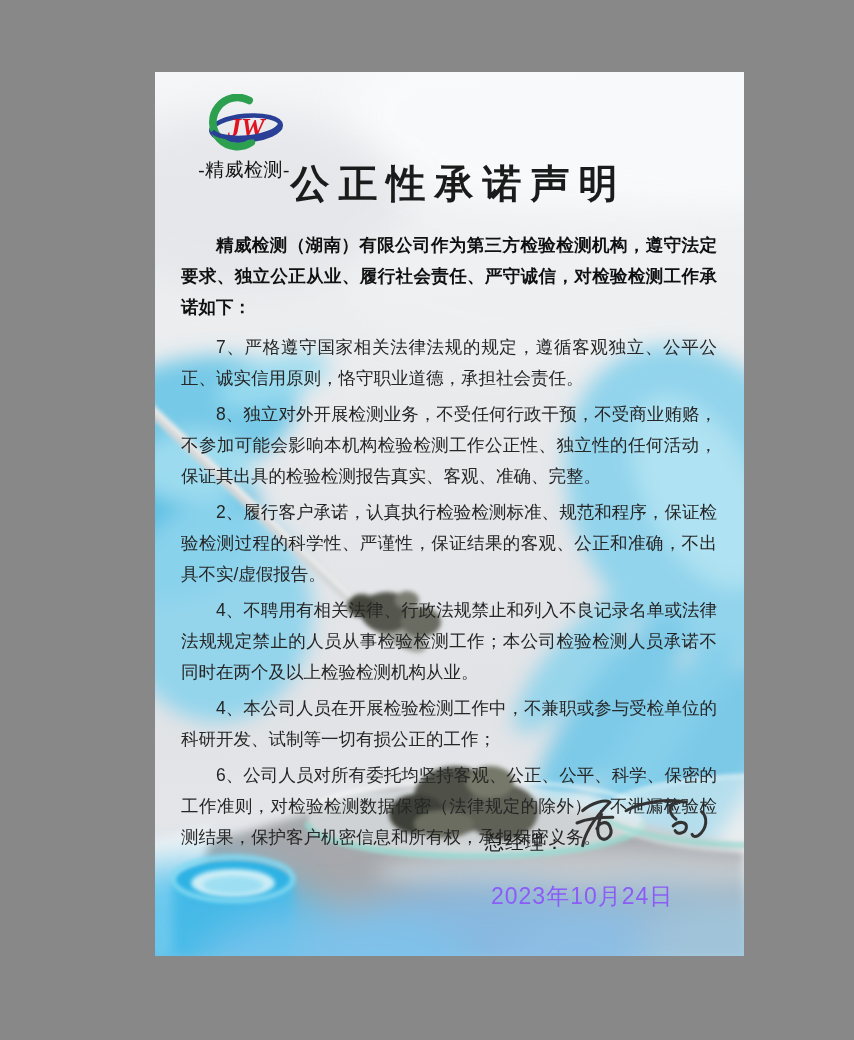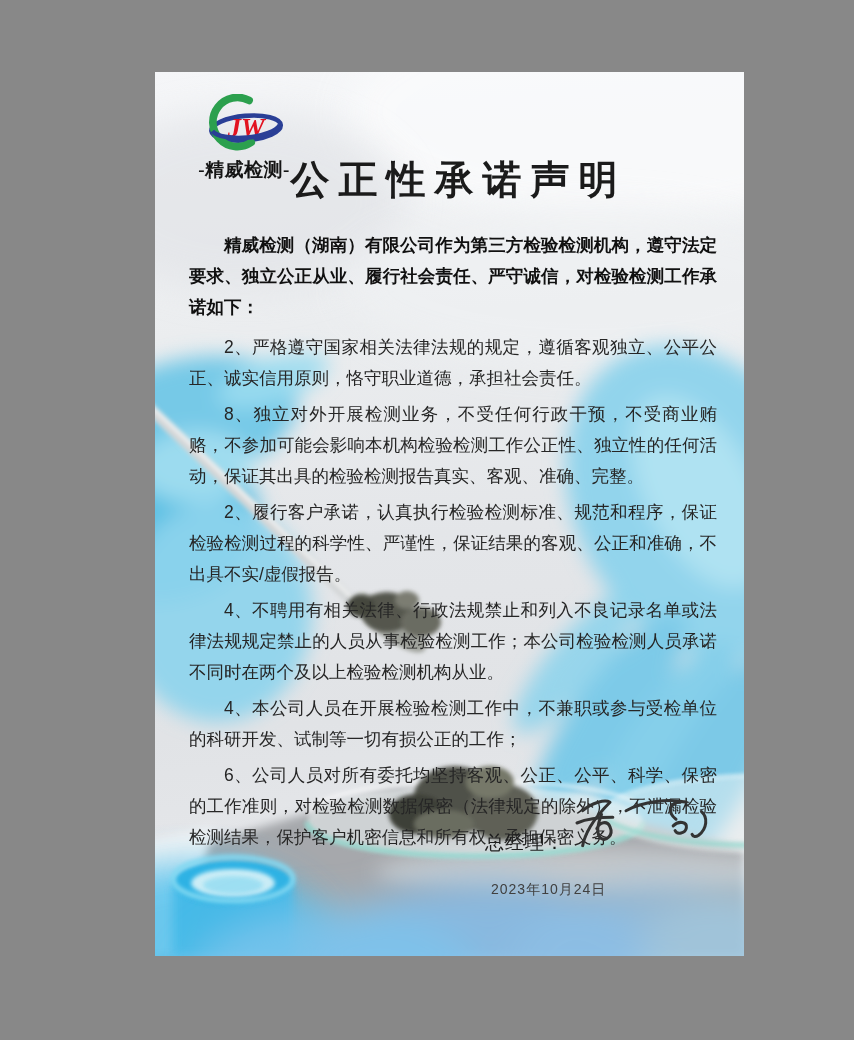--- a/index.html
+++ b/index.html
@@ -11,45 +11,45 @@
   .page{
     position:absolute;left:155px;top:72px;width:589px;height:884px;
     background:#eceef0;overflow:hidden;
   }
   .photo{position:absolute;inset:0;width:589px;height:884px;display:block;}
   .content{position:absolute;inset:0;}
 
   .logo-wrap{position:absolute;left:30px;top:22px;width:118px;text-align:center;}
   .logo-svg{width:88px;height:62px;display:block;margin:0 auto;}
   .brand{
-    margin-top:1px;font-size:19px;font-weight:700;color:#141414;
+    margin-top:1px;font-size:19px;font-weight:400;color:#141414;
     font-family:"Liberation Serif","DejaVu Serif",serif;
     letter-spacing:.5px;white-space:nowrap;
   }
 
   .title{
     position:absolute;top:92px;left:18px;right:0;margin:0;text-align:center;
-    font-family:Liberation Mono, monospace;
+    font-family:Liberation Serif, serif;
     font-size:39px;font-weight:900;color:#1b1b1b;letter-spacing:9px;line-height:1;
   }
 
   .body-text{
     position:absolute;top:158px;left:26px;right:27px;
     font-size:17.5px;line-height:31px;color:#262626;text-align:justify;
   }
-  .body-text p{margin:0 0 5px 8px;text-indent:2em;}
+  .body-text p{margin:0 0 5px 0;text-indent:2em;}
   .body-text p.intro{font-weight:bold;color:#101010;margin-bottom:9px;}
 
   .sig-row{position:absolute;top:712px;left:330px;display:flex;align-items:flex-end;}
   .sig-label{font-size:19px;color:#1d1d1d;margin-top:28px;letter-spacing:1px;}
   .sig-svg{width:152px;height:66px;margin-left:2px;margin-top:6px;}
 
   .date-line{
     position:absolute;top:809px;left:336px;
-    font-size:14px;color:#404040;letter-spacing:1px;
+    font-size:23px;color:#8b5cf6;letter-spacing:1px;
   }
 </style>
 </head>
 <body>
 
 <div class="page">
 
   <svg class="photo" viewBox="0 0 589 884" preserveAspectRatio="none" aria-hidden="true">
     <defs>
       <linearGradient id="paper" x1="0" y1="0" x2="0.06" y2="1">
@@ -155,21 +155,21 @@
 
         <path d="M 12 36 A 34 12 -5 0 0 78 30" fill="none" stroke-width="4.5" stroke="#2a3f96"></path>
       </svg>
       <div class="brand">-精威检测-</div>
     </div>
 
     <h1 class="title">公正性承诺声明</h1>
 
     <div class="body-text">
       <p class="intro">精威检测（湖南）有限公司作为第三方检验检测机构，遵守法定要求、独立公正从业、履行社会责任、严守诚信，对检验检测工作承诺如下：</p>
-      <p>2、严格遵守国家相关法律法规的规定，遵循客观独立、公平公正、诚实信用原则，恪守职业道德，承担社会责任。</p>
+      <p>7、严格遵守国家相关法律法规的规定，遵循客观独立、公平公正、诚实信用原则，恪守职业道德，承担社会责任。</p>
       <p>8、独立对外开展检测业务，不受任何行政干预，不受商业贿赂，不参加可能会影响本机构检验检测工作公正性、独立性的任何活动，保证其出具的检验检测报告真实、客观、准确、完整。</p>
       <p>2、履行客户承诺，认真执行检验检测标准、规范和程序，保证检验检测过程的科学性、严谨性，保证结果的客观、公正和准确，不出具不实/虚假报告。</p>
       <p>4、不聘用有相关法律、行政法规禁止和列入不良记录名单或法律法规规定禁止的人员从事检验检测工作；本公司检验检测人员承诺不同时在两个及以上检验检测机构从业。</p>
       <p>4、本公司人员在开展检验检测工作中，不兼职或参与受检单位的科研开发、试制等一切有损公正的工作；</p>
       <p>6、公司人员对所有委托均坚持客观、公正、公平、科学、保密的工作准则，对检验检测数据保密（法律规定的除外），不泄漏检验检测结果，保护客户机密信息和所有权，承担保密义务。</p>
     </div>
 
     <div class="sig-row">
       <span class="sig-label">总经理：</span>
       <svg class="sig-svg" viewBox="0 0 160 70" aria-hidden="true">

